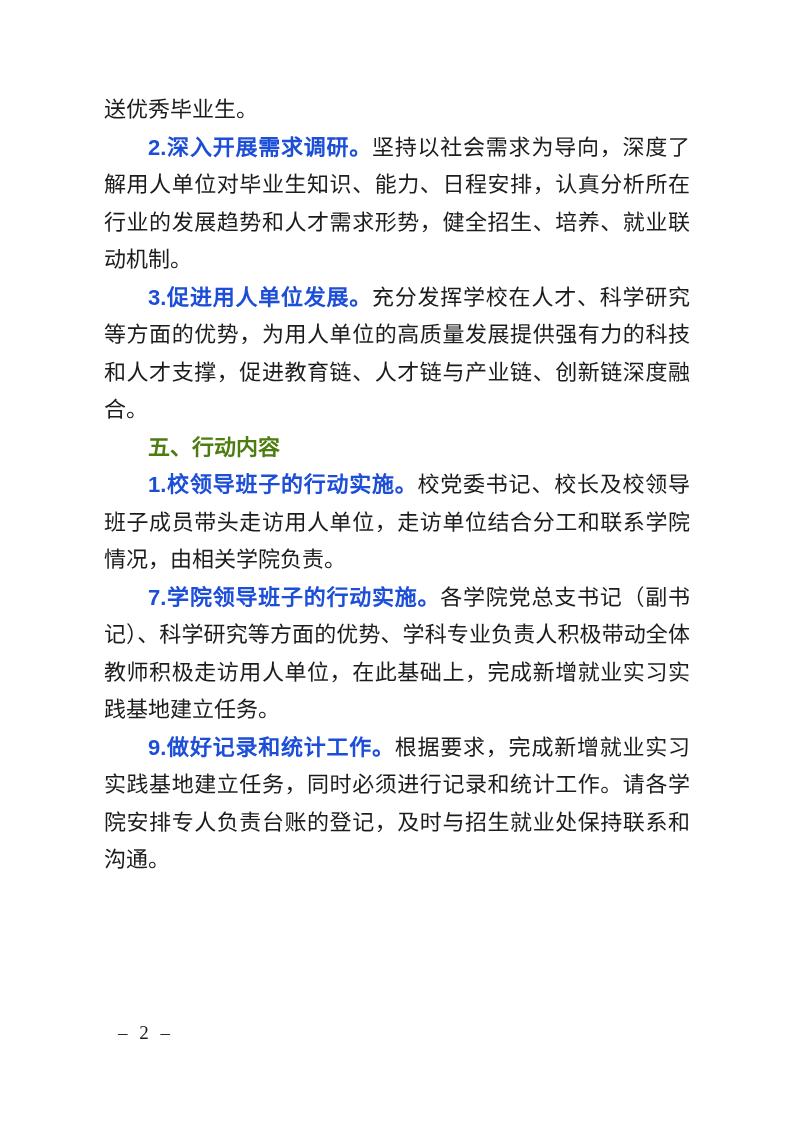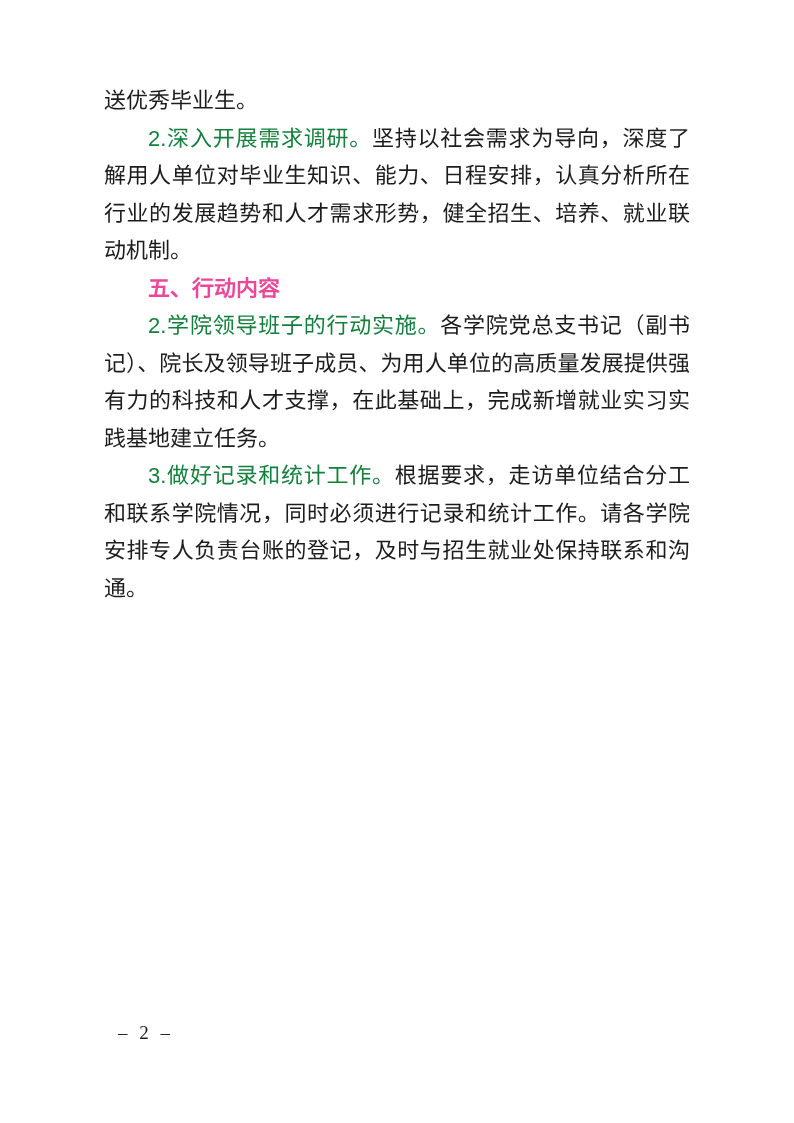--- a/index.html
+++ b/index.html
@@ -10,47 +10,47 @@
   .page {
     position: relative;
     width: 794px;
     height: 1123px;
     background: #ffffff;
     overflow: hidden;
   }
   .content {
     position: absolute;
     left: 104px;
-    top: 82px;
+    top: 91px;
     width: 586px;
   }
   .para {
     margin: 0;
     font-family: "Liberation Serif", "DejaVu Serif", serif;
     font-size: 22px;
     line-height: 37.5px;
     color: #1c1c1c;
     text-align: justify;
     text-justify: inter-character;
   }
   .indent {
     text-indent: 44px;
   }
   .lead {
     font-family: "Liberation Sans", "DejaVu Sans", sans-serif;
-    font-weight: 400;
-    color: #15803d;
+    font-weight: 700;
+    color: #1d4ed8;
   }
   .heading {
     margin: 0;
     font-family: "Liberation Sans", "DejaVu Sans", sans-serif;
     font-weight: 700;
     font-size: 22px;
     line-height: 37.5px;
-    color: #ec4899;
+    color: #4d7c0f;
     text-indent: 44px;
   }
   .footer {
     position: absolute;
     left: 118px;
     top: 1021px;
     font-family: "Liberation Serif", "DejaVu Serif", serif;
     font-size: 19px;
     line-height: 24px;
     color: #1c1c1c;
@@ -60,26 +60,28 @@
 </head>
 <body>
 
 <div class="page">
   <div class="content">
 
     <p class="para"><span>送优秀毕业生。</span></p>
 
     <p class="para indent"><span class="lead">2.深入开展需求调研。</span><span>坚持以社会需求为导向，深度了解用人单位对毕业生知识、能力、日程安排，认真分析所在行业的发展趋势和人才需求形势，健全招生、培养、就业联动机制。</span></p>
 
+    <p class="para indent"><span class="lead">3.促进用人单位发展。</span><span>充分发挥学校在人才、科学研究等方面的优势，为用人单位的高质量发展提供强有力的科技和人才支撑，促进教育链、人才链与产业链、创新链深度融合。</span></p>
 
     <h2 class="heading">五、行动内容</h2>
 
 
+    <p class="para indent"><span class="lead">1.校领导班子的行动实施。</span><span>校党委书记、校长及校领导班子成员带头走访用人单位，走访单位结合分工和联系学院情况，由相关学院负责。</span></p>
 
-    <p class="para indent"><span class="lead">2.学院领导班子的行动实施。</span><span>各学院党总支书记（副书记）、院长及领导班子成员、为用人单位的高质量发展提供强有力的科技和人才支撑，在此基础上，完成新增就业实习实践基地建立任务。</span></p>
+    <p class="para indent"><span class="lead">7.学院领导班子的行动实施。</span><span>各学院党总支书记（副书记）、科学研究等方面的优势、学科专业负责人积极带动全体教师积极走访用人单位，在此基础上，完成新增就业实习实践基地建立任务。</span></p>
 
-    <p class="para indent"><span class="lead">3.做好记录和统计工作。</span><span>根据要求，走访单位结合分工和联系学院情况，同时必须进行记录和统计工作。请各学院安排专人负责台账的登记，及时与招生就业处保持联系和沟通。</span></p>
+    <p class="para indent"><span class="lead">9.做好记录和统计工作。</span><span>根据要求，完成新增就业实习实践基地建立任务，同时必须进行记录和统计工作。请各学院安排专人负责台账的登记，及时与招生就业处保持联系和沟通。</span></p>
 
 
   </div>
 
   <div class="footer">– 2 –</div>
 </div>
 
 </body></html>

